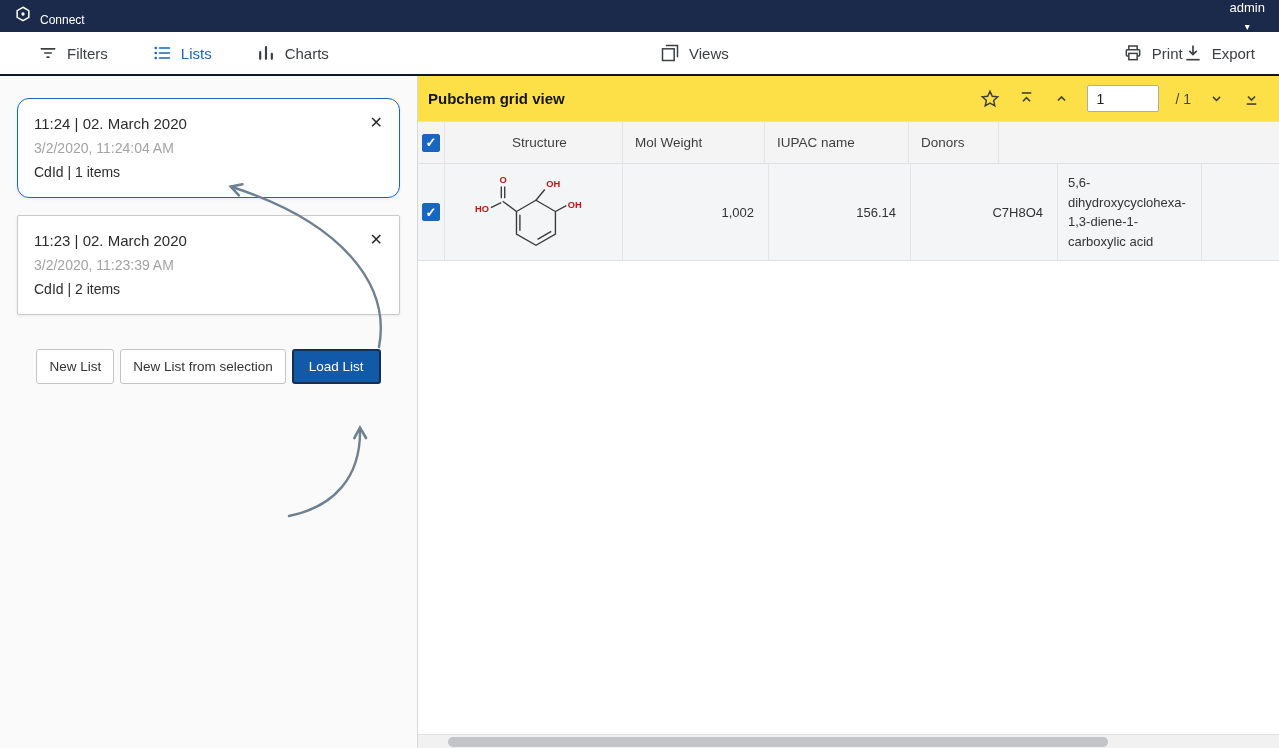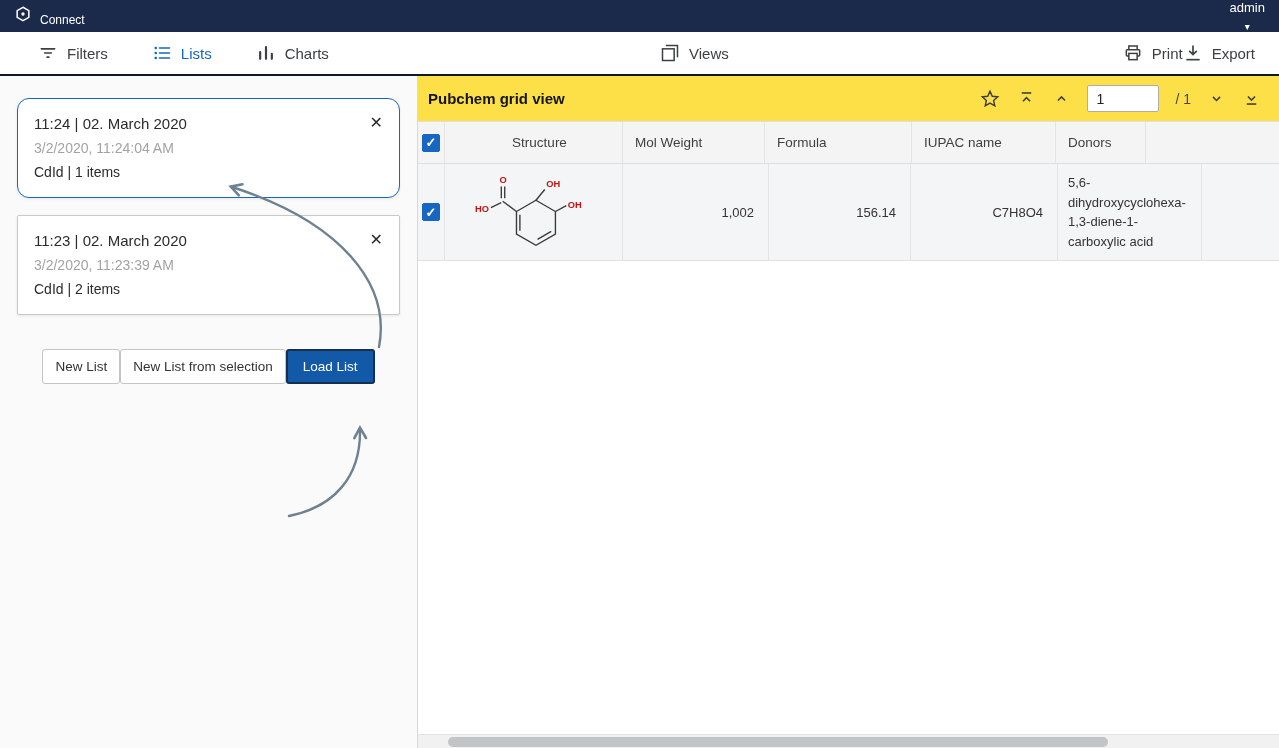--- a/index.html
+++ b/index.html
@@ -31,21 +31,21 @@
   .card { background:#fff; border:1px solid #c9c9c9; border-radius:2px; margin:0 17px; padding:13px 16px;
           position:relative; box-shadow:0 1px 3px rgba(0,0,0,.08); cursor:pointer; }
   .card.first { margin-top:22px;border-radius:12px; }
   .card + .card { margin-top:17px; }
   .card.selected { border:1px solid #1766c2; }
   .card-title { font-size:15px; color:#2b2b2b; line-height:24px; }
   .card-time { font-size:14px; color:#a3a3a3; line-height:24px; }
   .card-meta { font-size:14px; color:#2b2b2b; line-height:24px; }
   .card-close { position:absolute; top:14px; right:16px; font-size:16px; color:#2b2b2b; cursor:pointer; }
 
-  .btn-row { margin-top:34px; display:flex; justify-content:center; gap:0; }
+  .btn-row { margin-top:34px; display:flex; justify-content:center; gap:6px; }
   .btn { font-size:13.5px; padding:9px 12px; border:1px solid #c4c4c4; background:#fff; color:#333;
          border-radius:3px; cursor:pointer; white-space:nowrap; }
   .btn-load { background:#1259a7; color:#fff; border:2px solid #142f52; padding:8px 15px; }
 
   .arrow-overlay { position:absolute; inset:0; pointer-events:none; }
 
   
   .grid-header { height:45px; display:flex; align-items:center; padding:0 18px 0 10px; }
   .grid-title { font-size:15px; font-weight:bold; color:#141414; }
   .grid-controls { margin-left:auto; display:flex; align-items:center; gap:16px; color:#3f3f3f; }
@@ -234,21 +234,20 @@
         </span>
       </div>
     </div>
 
     <div class="thead">
       <div class="th c-check">
         <span class="cb">✓</span>
       </div>
       <div class="th c-structure">Structure</div>
       <div class="th c-molweight">Mol Weight</div>
-      <div class="th c-formula">Formula</div>
       <div class="th c-iupac">IUPAC name</div>
       <div class="th c-donors">Donors</div>
     </div>
 
     <div class="trow">
       <div class="td c-check">
         <span class="cb">✓</span>
       </div>
       <div class="td c-structure">
         <svg width="160" height="93" viewBox="0 0 160 95">

